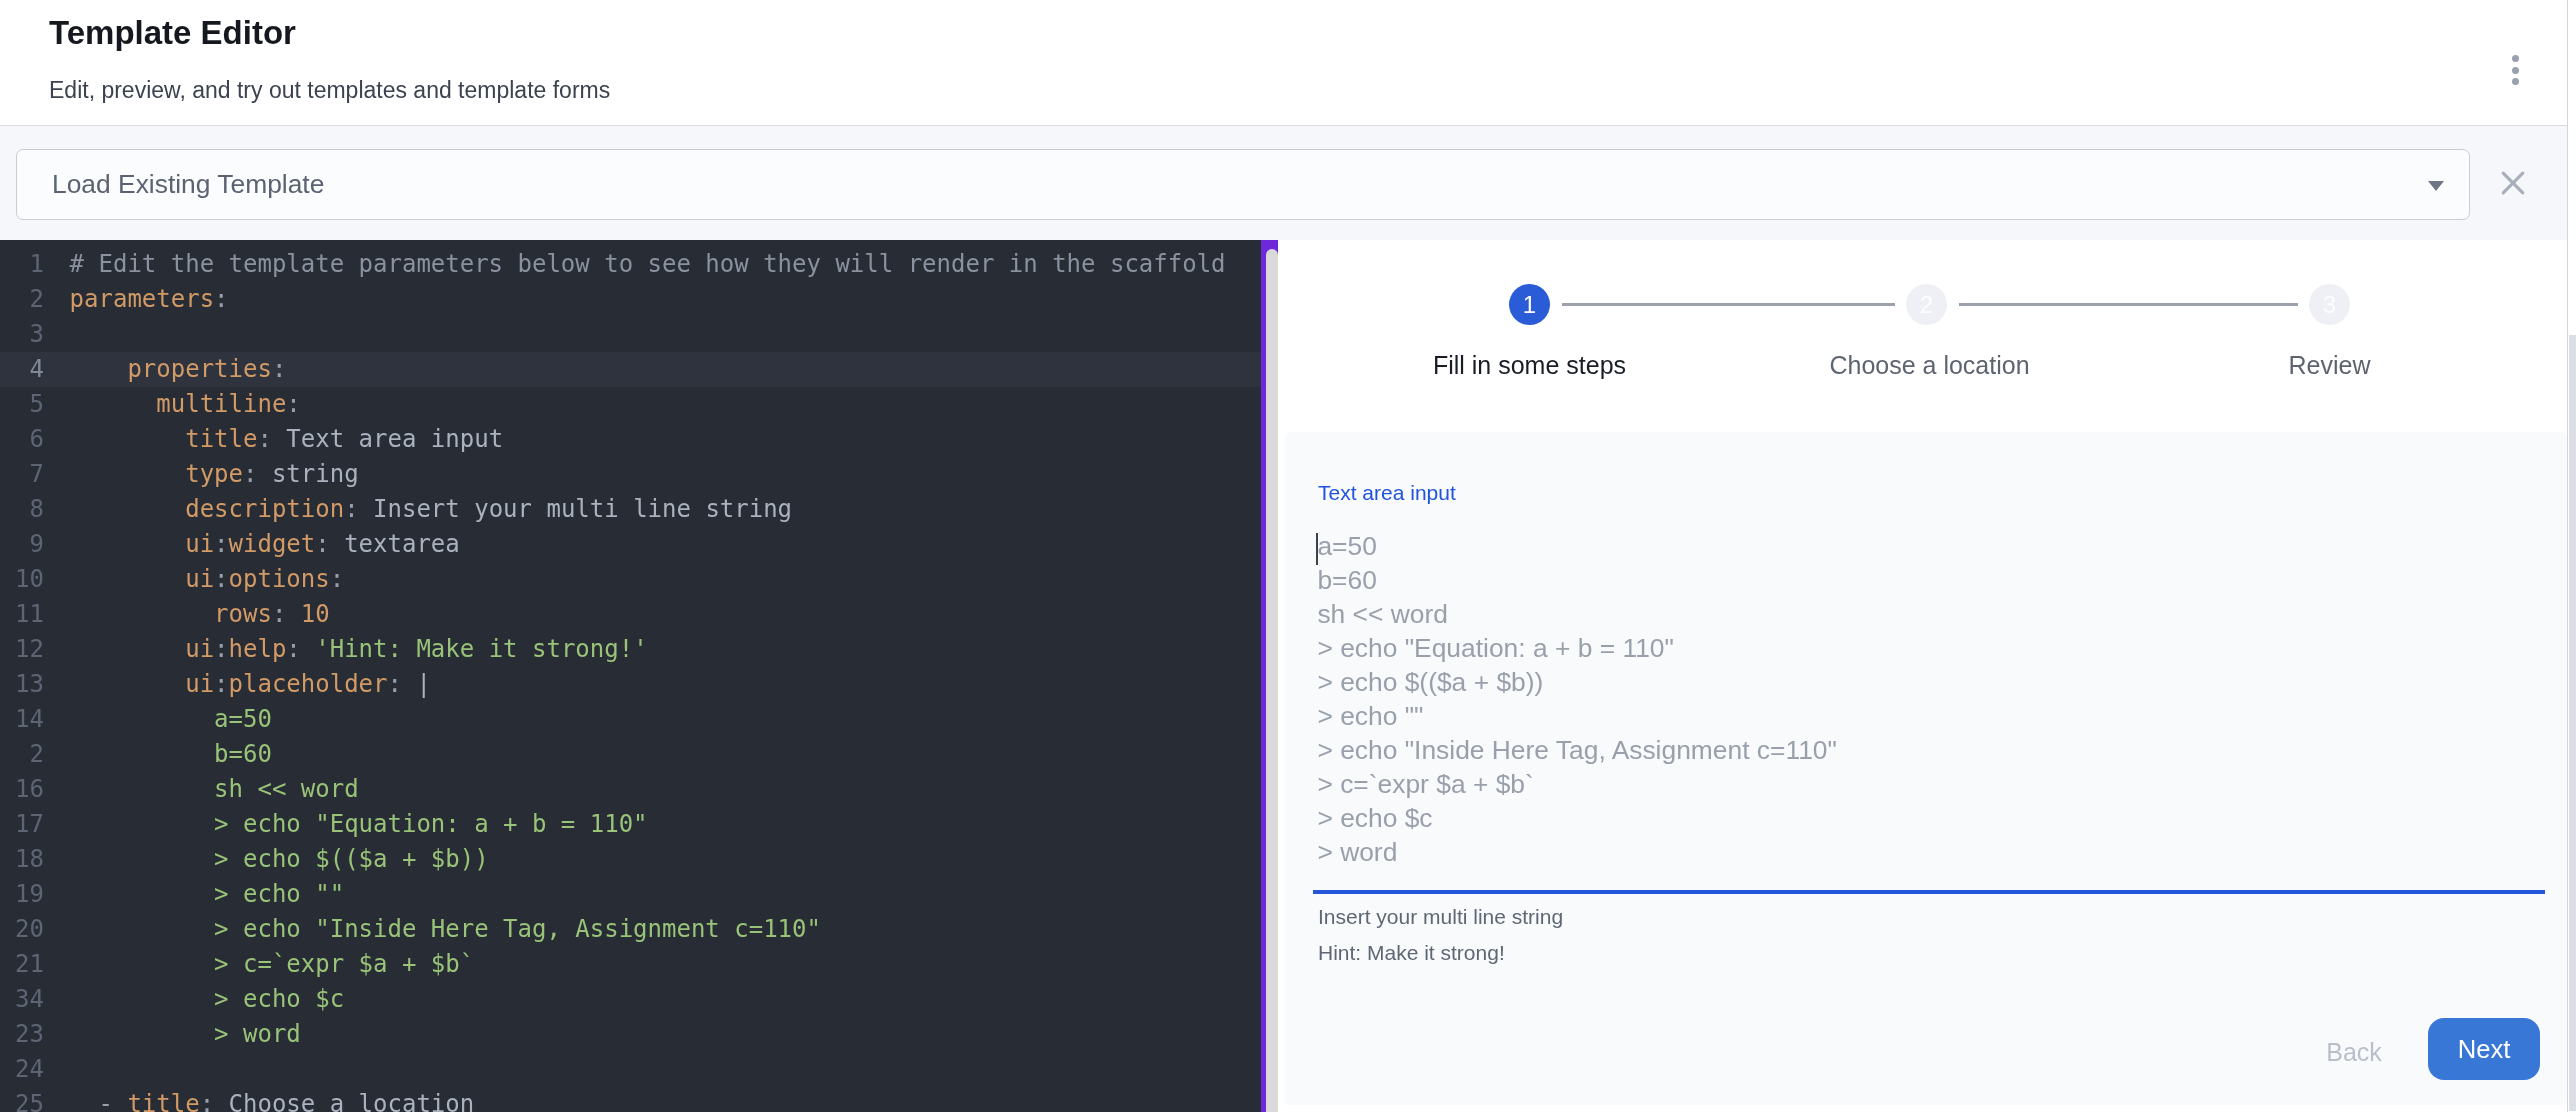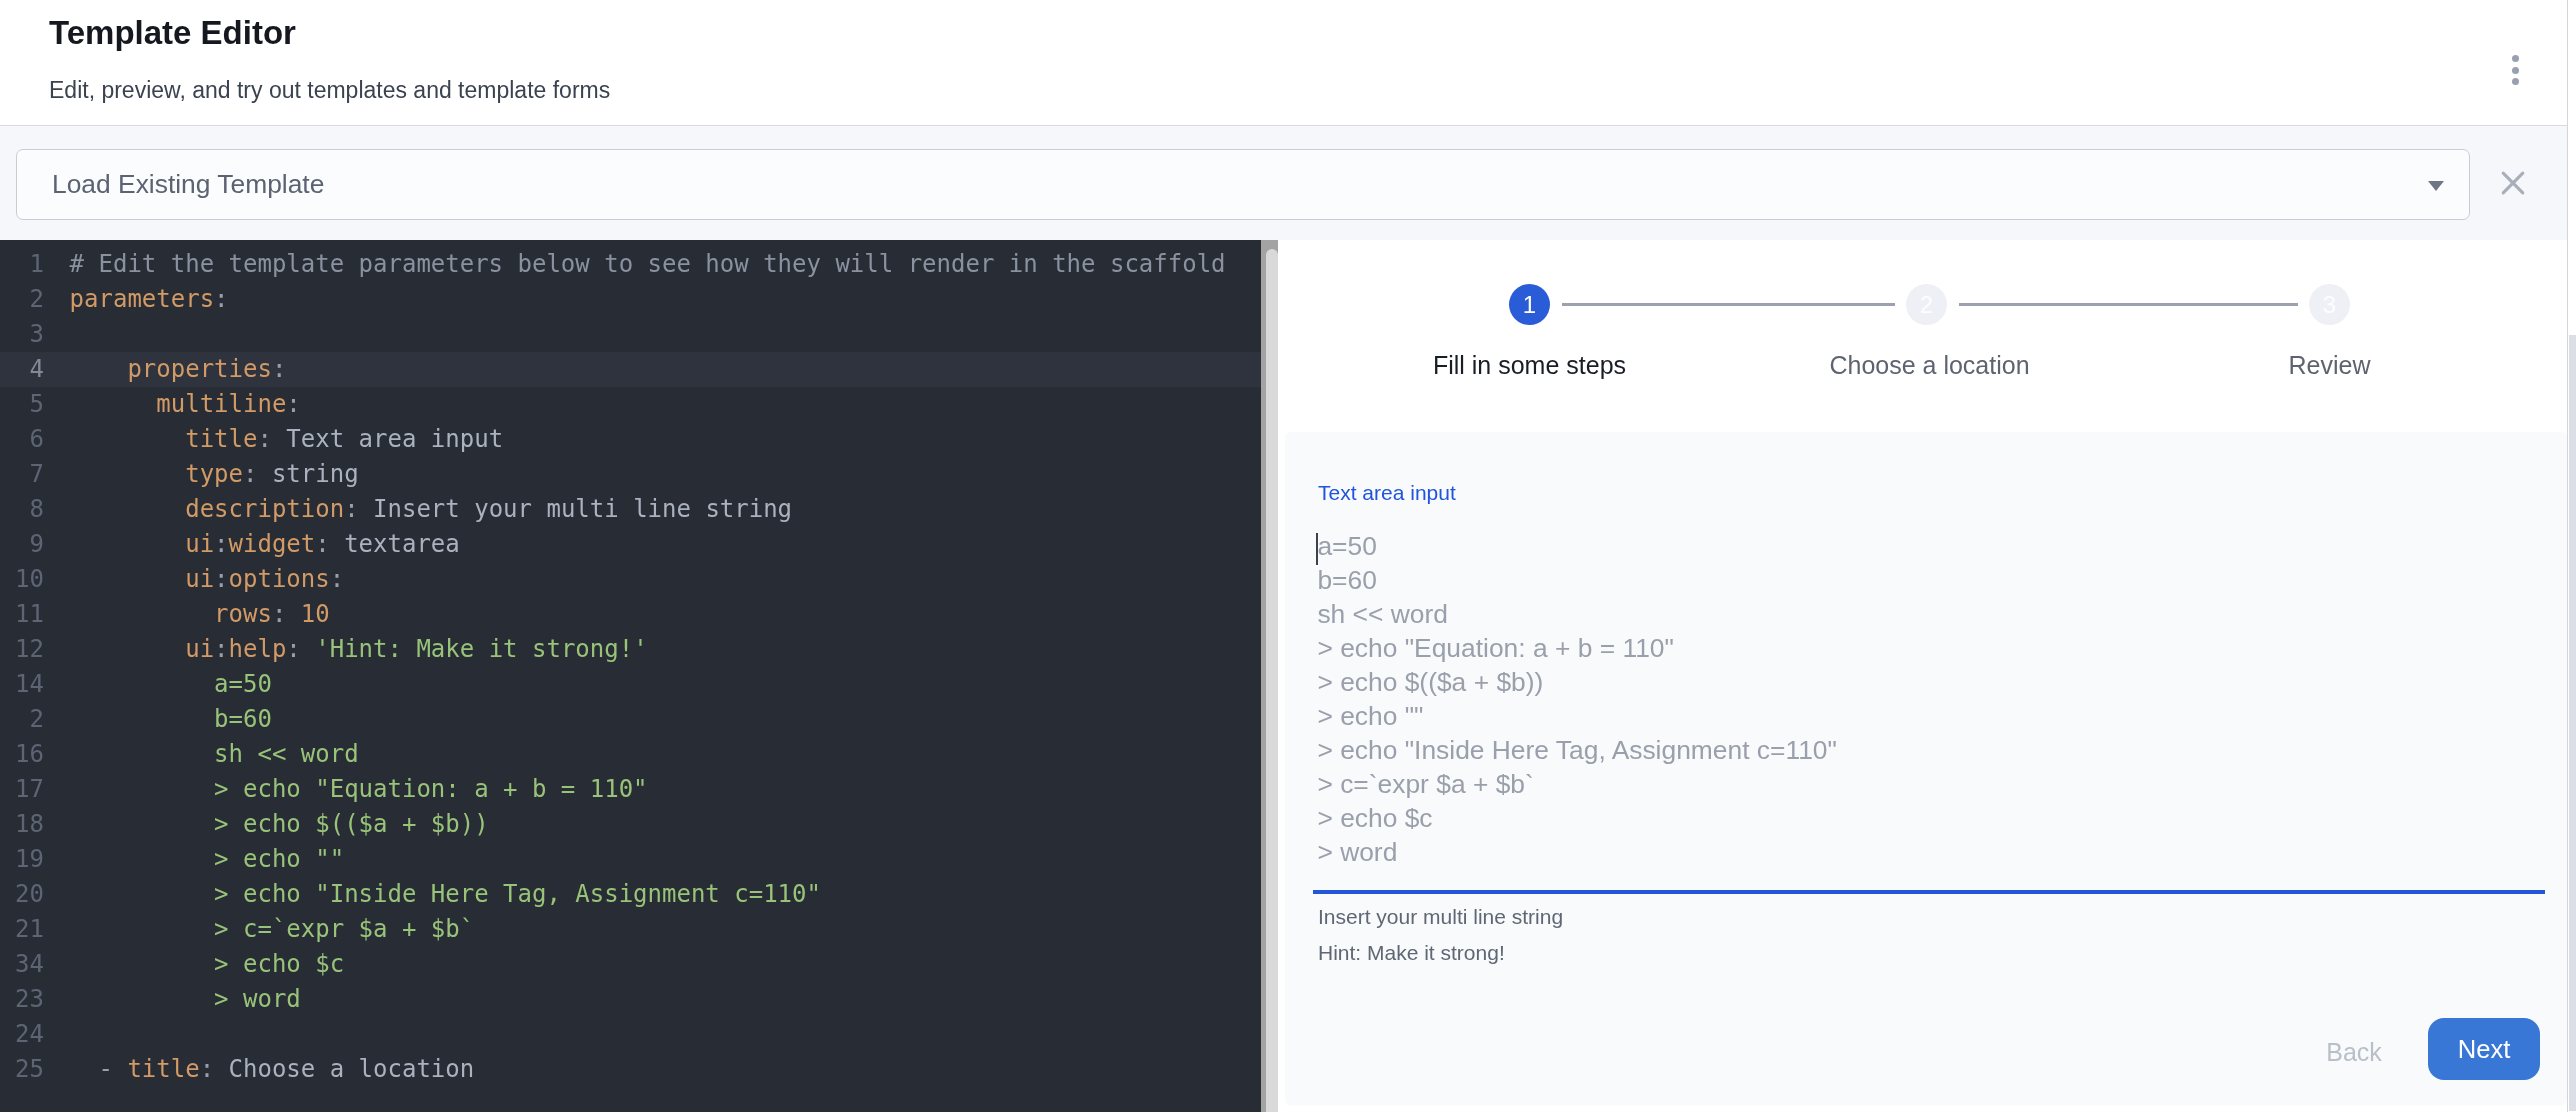--- a/index.html
+++ b/index.html
@@ -1,19 +1,19 @@
 <!DOCTYPE html>
 <html style="font-size:14px"><head>
 <meta charset="utf-8">
 <style>
   * { margin:0; padding:0; box-sizing:border-box; }
   html,body { background:#ffffff; }
   .stage {
     position:relative; width:2576px; height:1113px; overflow:hidden;
-    font-family:"Liberation Sans", sans-serif; background:#a3a3a3;
+    font-family:"Liberation Sans", sans-serif; background:#6d28d9;
   }
   
   .header { position:absolute; left:0; top:0; width:2576px; height:126px;
             background:#ffffff; border-bottom:1.8px solid #d8dade; }
   .page-title { position:absolute; left:49px; top:14px; font-size:33px; font-weight:700; color:#15181f; }
   .page-subtitle { position:absolute; left:49px; top:77px; font-size:23px; color:#3b4250; }
   .kebab { position:absolute; left:2498px; top:42px; width:35px; height:56px; border:none; background:transparent;
            display:flex; flex-direction:column; align-items:center; justify-content:center; gap:4.4px; cursor:pointer; }
   .kebab .dot { width:7px; height:7px; border-radius:50%; background:#99a0b0; }
   
@@ -105,20 +105,21 @@
         <div class="codeline"><span class="gutter">3</span></div>
         <div class="codeline active"><span class="gutter">4</span><span class="codetext"><span class="p">    </span><span class="k">properties</span><span class="p">:</span></span></div>
         <div class="codeline"><span class="gutter">5</span><span class="codetext"><span class="p">      </span><span class="k">multiline</span><span class="p">:</span></span></div>
         <div class="codeline"><span class="gutter">6</span><span class="codetext"><span class="p">        </span><span class="k">title</span><span class="p">:</span><span class="v"> Text area input</span></span></div>
         <div class="codeline"><span class="gutter">7</span><span class="codetext"><span class="p">        </span><span class="k">type</span><span class="p">:</span><span class="v"> string</span></span></div>
         <div class="codeline"><span class="gutter">8</span><span class="codetext"><span class="p">        </span><span class="k">description</span><span class="p">:</span><span class="v"> Insert your multi line string</span></span></div>
         <div class="codeline"><span class="gutter">9</span><span class="codetext"><span class="p">        </span><span class="k">ui</span><span class="p">:</span><span class="k">widget</span><span class="p">:</span><span class="v"> textarea</span></span></div>
         <div class="codeline"><span class="gutter">10</span><span class="codetext"><span class="p">        </span><span class="k">ui</span><span class="p">:</span><span class="k">options</span><span class="p">:</span></span></div>
         <div class="codeline"><span class="gutter">11</span><span class="codetext"><span class="p">          </span><span class="k">rows</span><span class="p">:</span><span class="n"> 10</span></span></div>
         <div class="codeline"><span class="gutter">12</span><span class="codetext"><span class="p">        </span><span class="k">ui</span><span class="p">:</span><span class="k">help</span><span class="p">:</span><span class="s"> 'Hint: Make it strong!'</span></span></div>
+        <div class="codeline"><span class="gutter">13</span><span class="codetext"><span class="p">        </span><span class="k">ui</span><span class="p">:</span><span class="k">placeholder</span><span class="p">:</span><span class="v"> |</span></span></div>
         <div class="codeline"><span class="gutter">14</span><span class="codetext"><span class="s">          a=50</span></span></div>
         <div class="codeline"><span class="gutter">2</span><span class="codetext"><span class="s">          b=60</span></span></div>
         <div class="codeline"><span class="gutter">16</span><span class="codetext"><span class="s">          sh &lt;&lt; word</span></span></div>
         <div class="codeline"><span class="gutter">17</span><span class="codetext"><span class="s">          &gt; echo "Equation: a + b = 110"</span></span></div>
         <div class="codeline"><span class="gutter">18</span><span class="codetext"><span class="s">          &gt; echo $(($a + $b))</span></span></div>
         <div class="codeline"><span class="gutter">19</span><span class="codetext"><span class="s">          &gt; echo ""</span></span></div>
         <div class="codeline"><span class="gutter">20</span><span class="codetext"><span class="s">          &gt; echo "Inside Here Tag, Assignment c=110"</span></span></div>
         <div class="codeline"><span class="gutter">21</span><span class="codetext"><span class="s">          &gt; c=`expr $a + $b`</span></span></div>
         <div class="codeline"><span class="gutter">34</span><span class="codetext"><span class="s">          &gt; echo $c</span></span></div>
         <div class="codeline"><span class="gutter">23</span><span class="codetext"><span class="s">          &gt; word</span></span></div>

